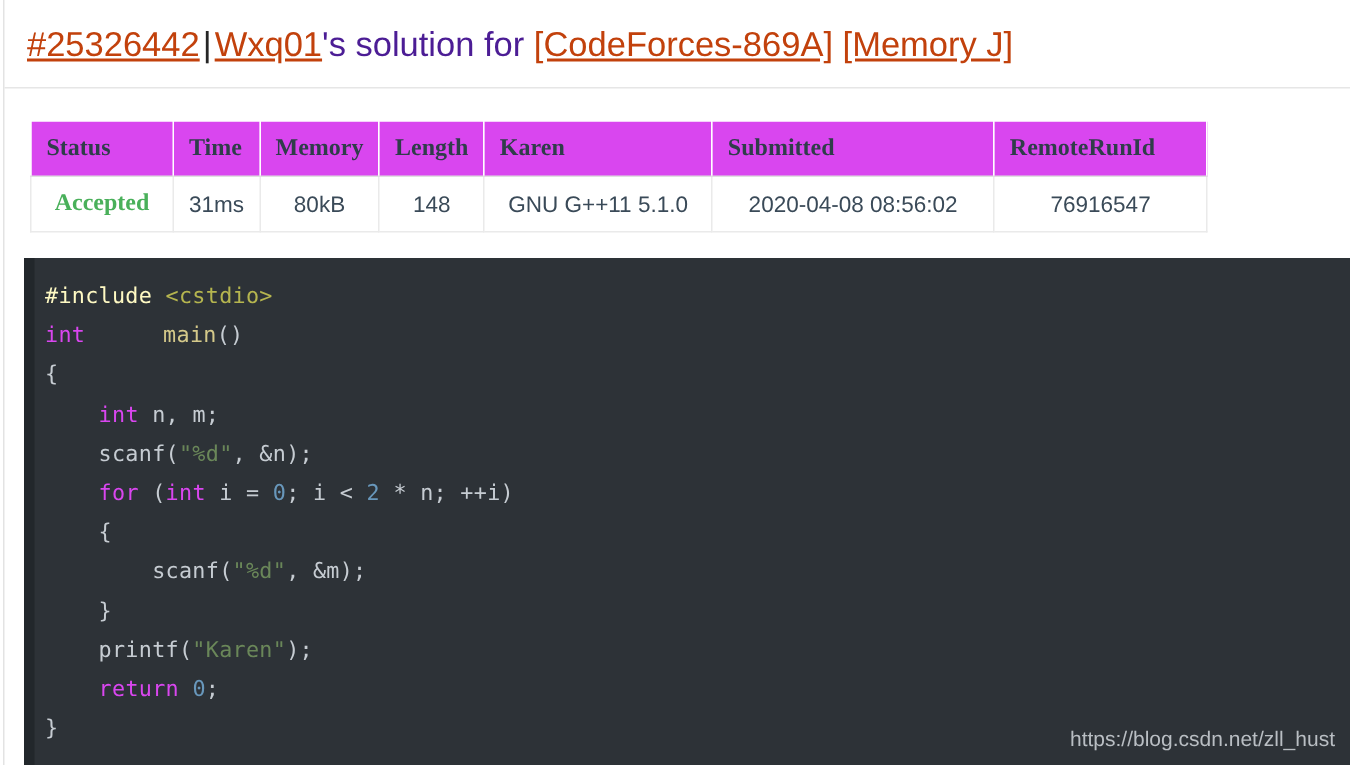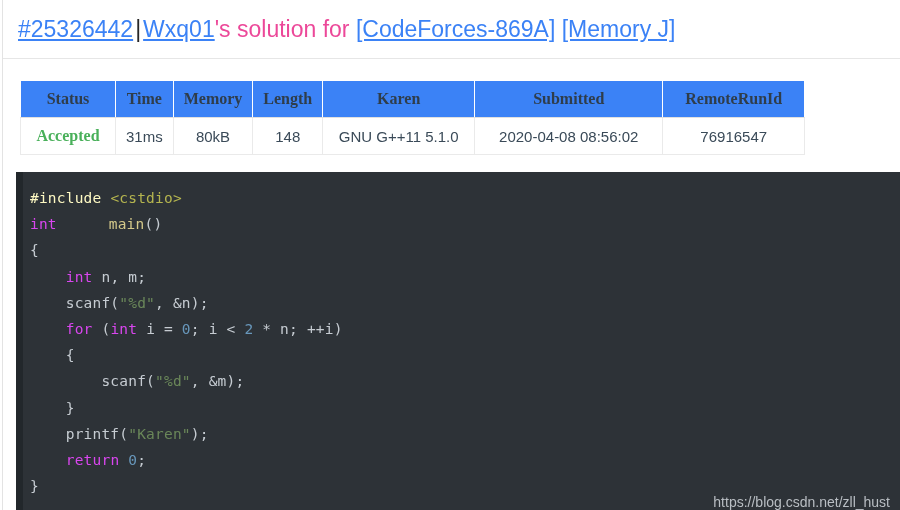--- a/index.html
+++ b/index.html
@@ -43,24 +43,24 @@
     padding-left: 18px;
   }
   .title {
     font-size: 23px;
     line-height: 30px;
     white-space: nowrap;
     letter-spacing: 0px;
     font-family: "Liberation Sans", sans-serif;
   }
   .title .lnk {
-    color: #3b82f6;
+    color: #c2410c;
   }
   .title .plain {
-    color: #ec4899;
+    color: #4c1d95;
     text-align: right;
   }
   .title .sep {
     color: #262626;
     padding: 0 2px;
   }
   .title-divider {
     position: absolute;
     left: 3px;
     top: 58px;
@@ -72,30 +72,30 @@
   
   .result-table {
     position: absolute;
     left: 20px;
     top: 80px;
     border-collapse: collapse;
     table-layout: fixed;
     font-size: 15px;
   }
   .result-table th {
-    background: #3b82f6;
+    background: #d946ef;
     border: 1px solid #ffffff;
     border-bottom: 1px solid #e0e0e0;
     font-family: "Liberation Serif", serif;
     font-weight: bold;
     font-size: 16px;
     color: #2f3d4a;
     height: 36px;
     padding: 0 10px;
-    text-align: center;
+    text-align: left;
     white-space: nowrap;
   }
   .result-table td {
     background: #ffffff;
     border: 1px solid #eaeaea;
     height: 36px;
     padding: 0 10px;
     text-align: center;
     white-space: nowrap;
     font-family: "Liberation Sans", sans-serif;
@@ -152,21 +152,21 @@
   .tok-hdr  { color: #b5b54f; margin-top: 33px; }   
   .tok-kw   { color: #d946ef; }   
   .tok-fn   { color: #d4c98a; padding-left: 43px; }   
   .tok-str  { color: #6a8759; }   
   .tok-num  { color: #6897bb; }   
   .tok-txt  { color: #c6ccd2; }   
 
   .watermark {
     position: absolute;
     right: 10px;
-    bottom: 0;
+    bottom: 10px;
     font-family: "Liberation Sans", sans-serif;
     font-size: 14px;
     color: #b9bec3;
     white-space: nowrap;
   }
 </style>
 </head>
 <body>
 
 <div class="page">

